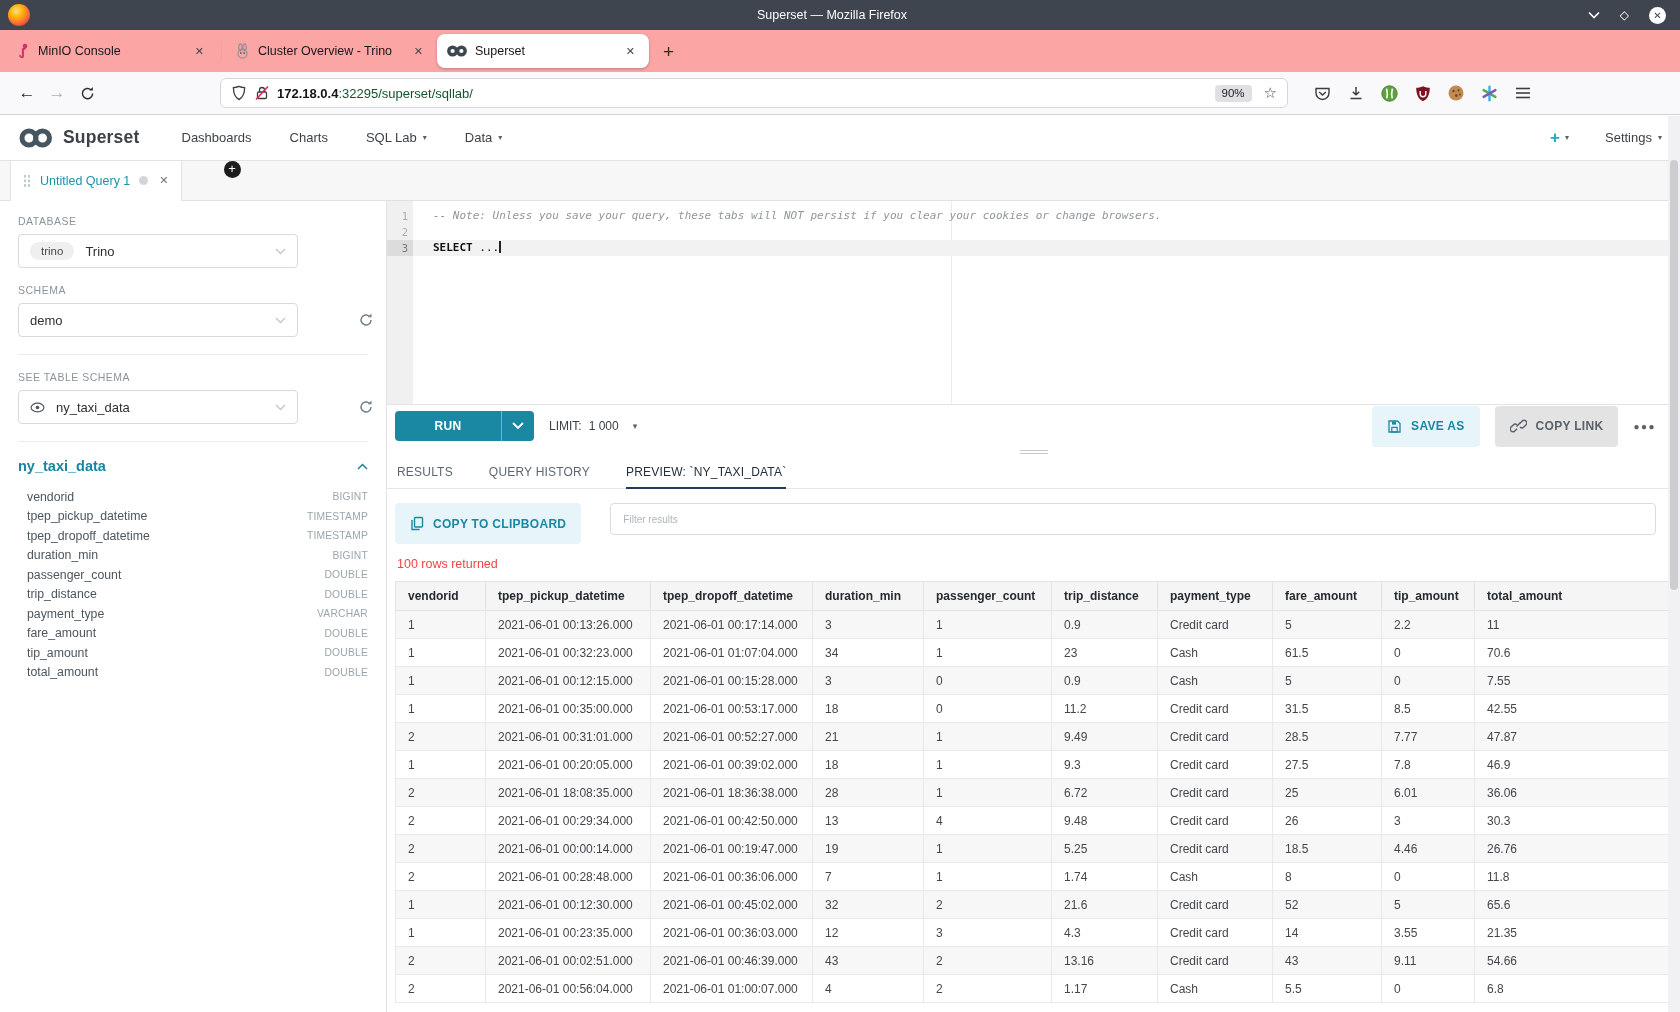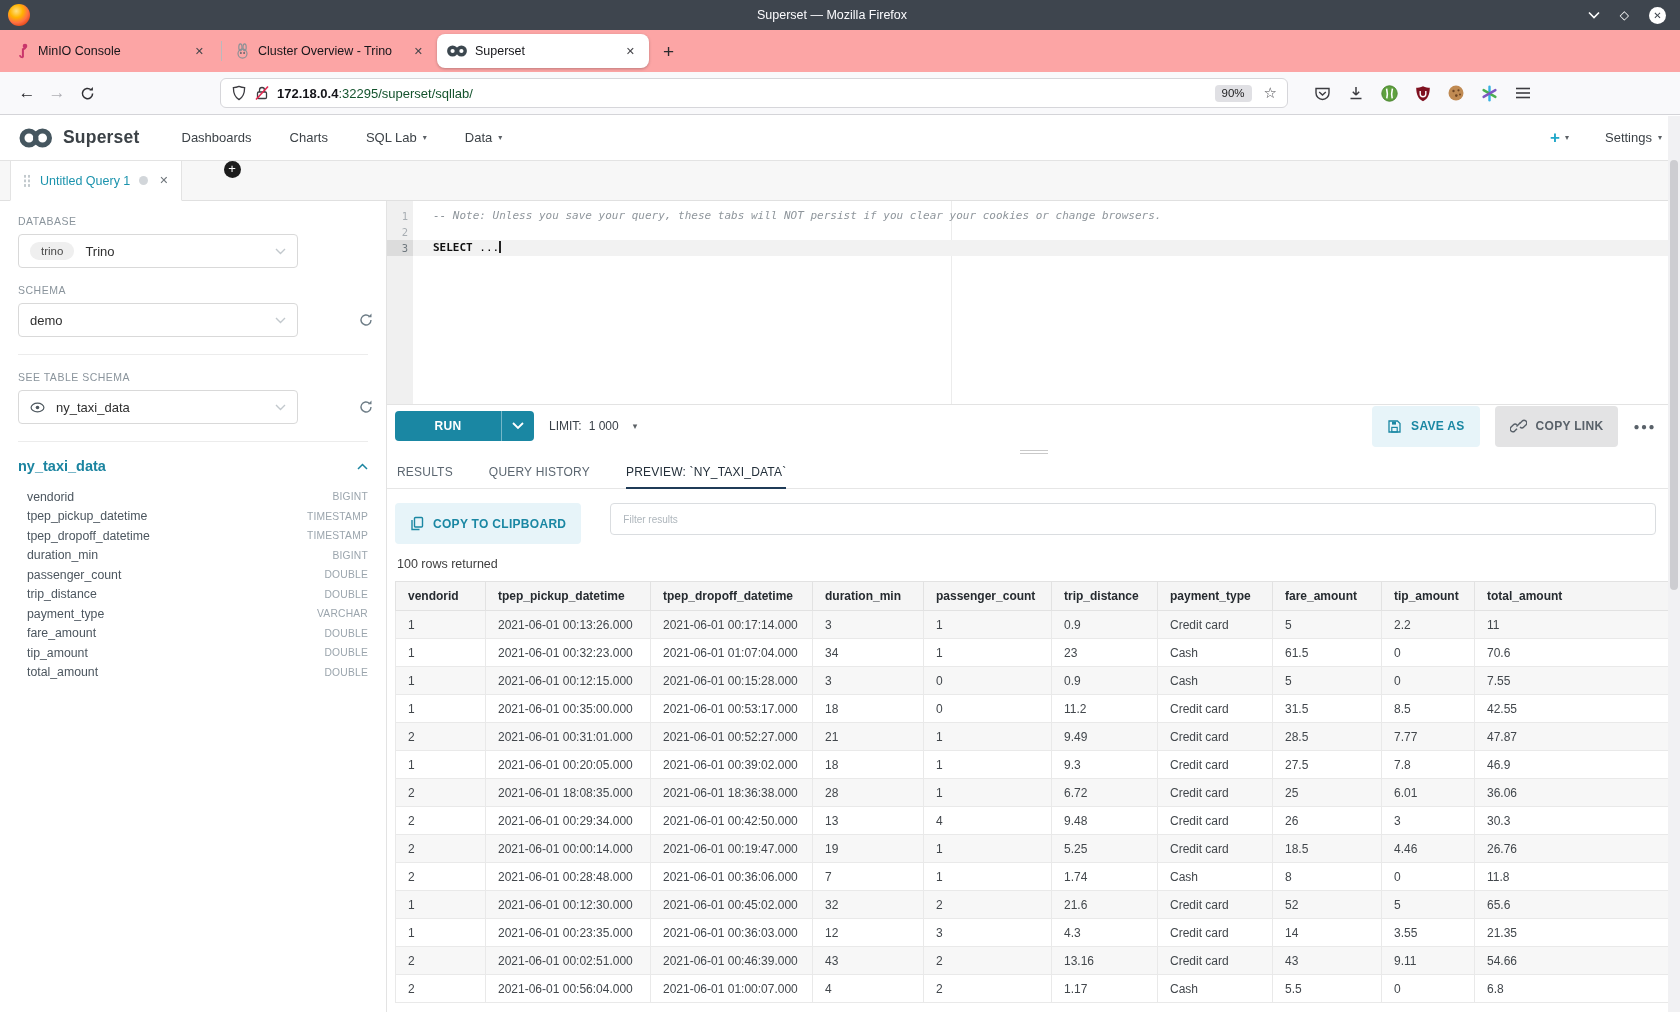--- a/index.html
+++ b/index.html
@@ -107,21 +107,21 @@
 
 .drag-handle{height:10px;display:flex;flex-direction:column;align-items:center;justify-content:center;gap:2px}
 .drag-handle div{width:28px;height:1px;background:#c9c9c9}
 .south-tabs{display:flex;gap:36px;padding:0 10px;height:32px;border-bottom:1px solid #e6e6e6}
 .stab{display:flex;align-items:center;font-size:12px;color:#5b6670;letter-spacing:.2px;border-bottom:2px solid transparent;margin-bottom:-1px}
 .stab.active{color:#232f3a;border-bottom-color:#1f3b57}
 .south-actions{margin-top:14px;display:flex;gap:29px;padding:0 24px 0 8px}
 .copyclip{background:#e7f4f9;color:#1a87a3}
 .filter-input{flex:1;height:32px;border:1px solid #dadde0;border-radius:4px;padding:0 12px;font-size:10px;color:#333;outline:none;font-family:"Liberation Sans",sans-serif}
 .filter-input::placeholder{color:#aeb6bc}
-.rows-returned{margin:13px 0 10px 10px;font-size:12.5px;color:#404040}
+.rows-returned{margin:13px 0 10px 10px;font-size:12.5px;color:#ef4444}
 
 
 .results-table{margin-left:8px;border-collapse:collapse;table-layout:fixed;width:1274px;font-size:12px}
 .results-table th{background:#f5f5f5;font-weight:bold;color:#262b30;text-align:left;height:29px;padding:0 12px;border:1px solid #e2e2e2;overflow:hidden;white-space:nowrap}
 .results-table td{height:28px;padding:0 12px;color:#42474c;border:1px solid #e9e9e9;overflow:hidden;white-space:nowrap;background:#fff}
 .results-table tbody tr:nth-child(odd) td{background:#f7f7f7}
 
 
 .page-scrollbar{position:absolute;right:0;top:116px;bottom:0;width:12px;background:#f1f1f3;z-index:6}
 .page-thumb{position:absolute;left:2px;right:2px;top:44px;height:430px;background:#cdcdd1;border-radius:6px}

